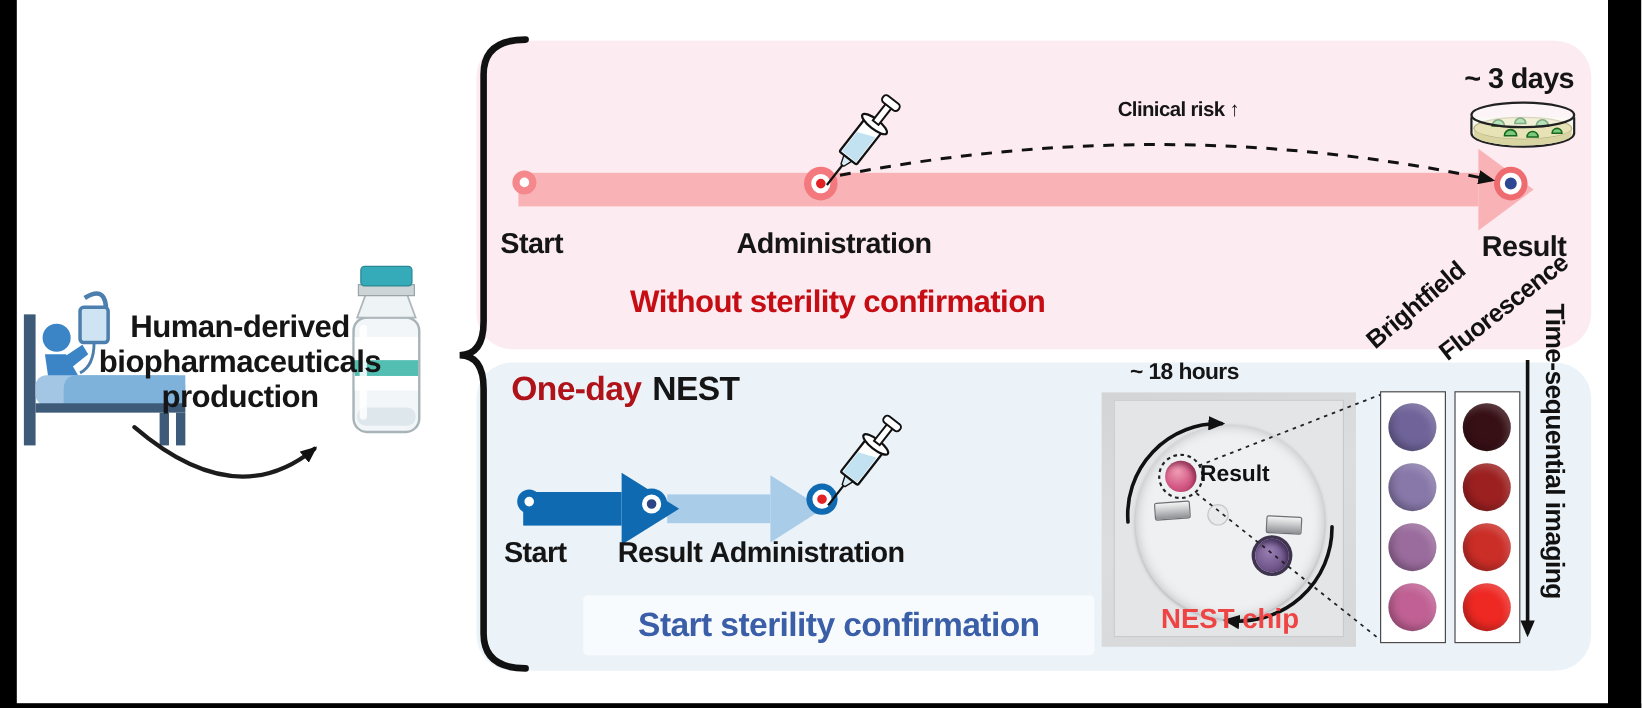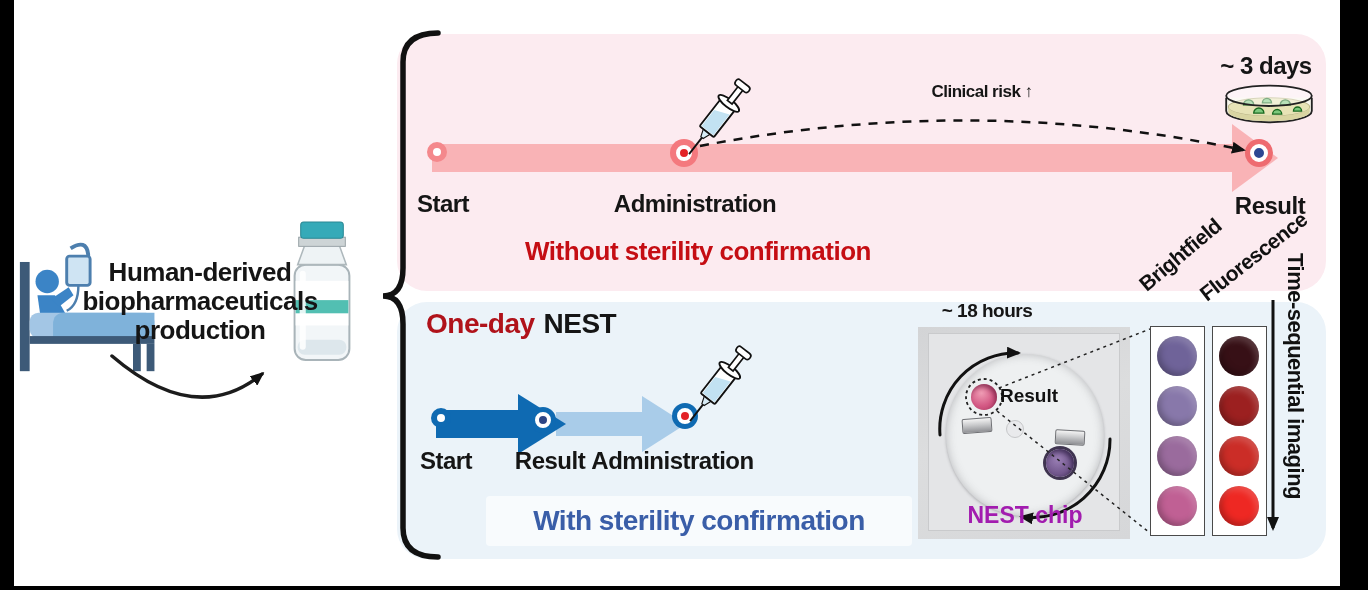--- a/index.html
+++ b/index.html
@@ -79,21 +79,21 @@
   #well-nest   { position:absolute; left:128px; top:122px; width:28px; height:28px; border-radius:50%;
                  background:radial-gradient(circle at 42% 38%, #9a7fb5 0%, #71568c 60%, #4a3761 100%);
                  box-shadow:0 0 0 3px #3f3450, inset -2px 3px 4px rgba(20,10,40,.5); }
   .magnet { position:absolute; width:30px; height:15px; border:1px solid #6f7074; border-radius:2px;
             background:linear-gradient(180deg,#f4f4f4 0%, #c9cacc 45%, #8f9094 100%); }
   #magnet-left  { left:44px;  top:91px;  transform:rotate(-4deg); }
   #magnet-right { left:137px; top:103px; transform:rotate(3deg); }
   #chip-arcs { position:absolute; left:0; top:0; }
 
   #sample-label { position:absolute; left:1000px; top:385px; font-weight:800; font-size:19px; color:#111; z-index:40; white-space:nowrap; }
-  #chip-label   { position:absolute; left:940px;  top:502px; width:170px; text-align:center; font-weight:800; font-size:23px; color:#a21caf; z-index:40; }
+  #chip-label   { position:absolute; left:940px;  top:502px; width:170px; text-align:center; font-weight:800; font-size:23px; color:#ef4444; z-index:40; }
 
   .img-box { position:absolute; top:326px; width:55px; height:210px; background:#fff; border:1.5px solid #4a4a4a; z-index:10; }
   #box-brightfield  { left:1150px; }
   #box-fluorescence { left:1212px; }
   .img-circle { position:absolute; left:6px; width:40px; height:40px; border-radius:50%;
                 box-shadow:inset -3px 4px 6px rgba(255,255,255,.18), inset 3px -3px 6px rgba(0,0,0,.25); }
   .img-circle:nth-child(1){ top:9px; } .img-circle:nth-child(2){ top:59px; }
   .img-circle:nth-child(3){ top:109px;} .img-circle:nth-child(4){ top:159px;}
 
   .slant-label { position:absolute; font-weight:800; font-size:21px; color:#111; white-space:nowrap;
@@ -193,21 +193,21 @@
 
   <div class="dot" id="dot-nest-start"></div>
   <div class="dot" id="dot-nest-result"></div>
   <div class="dot" id="dot-nest-admin"></div>
 
   <div class="tl-label" style="left:414px; top:447px; width:64px;">Start</div>
   <div class="tl-label" style="left:512px; top:447px; width:76px;">Result</div>
   <div class="tl-label" style="left:580px; top:447px; width:185px;">Administration</div>
 
   <div class="footer-blue-box"></div>
-  <div class="footer-blue">With sterility confirmation</div>
+  <div class="footer-blue">Start sterility confirmation</div>
 
   <div class="tl-label" id="hours18">~ 18 hours</div>
 
   <div id="chip-photo">
     <div id="chip-plate"></div>
     <div id="chip-disc"></div>
     <div class="magnet" id="magnet-left"></div>
     <div class="magnet" id="magnet-right"></div>
     <div id="well-sample"></div>
     <div id="well-center"></div>

